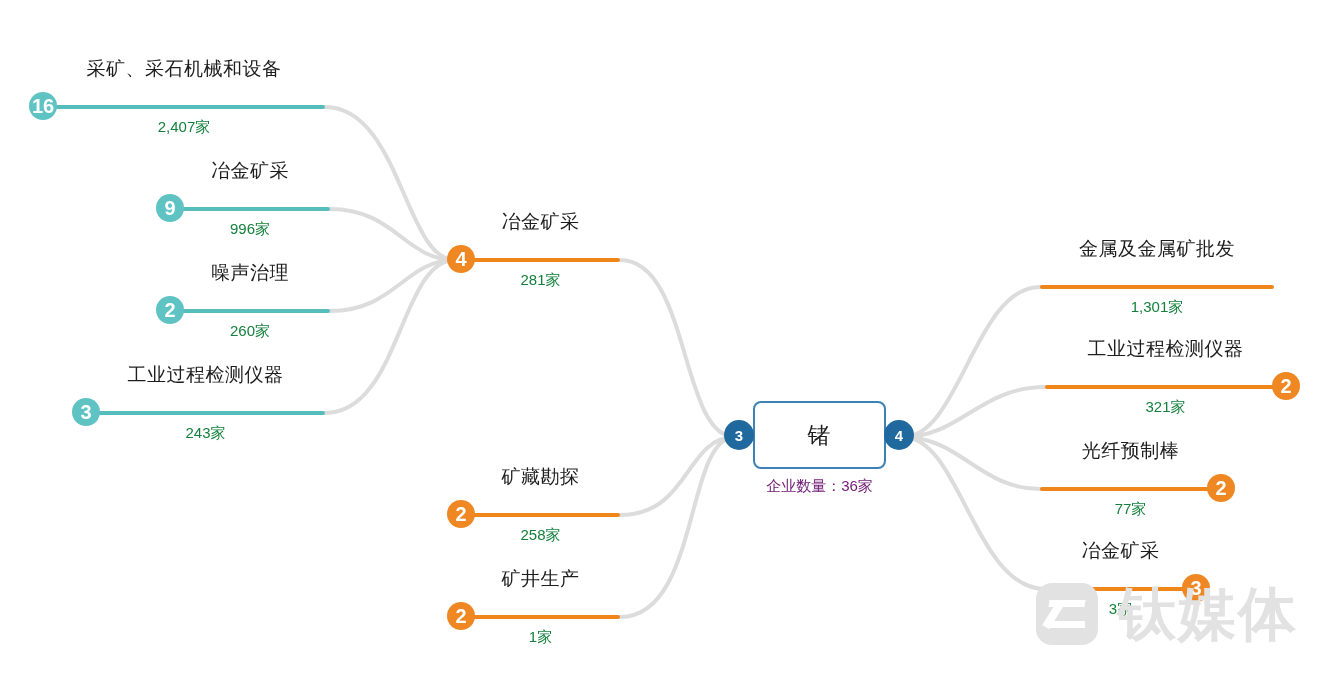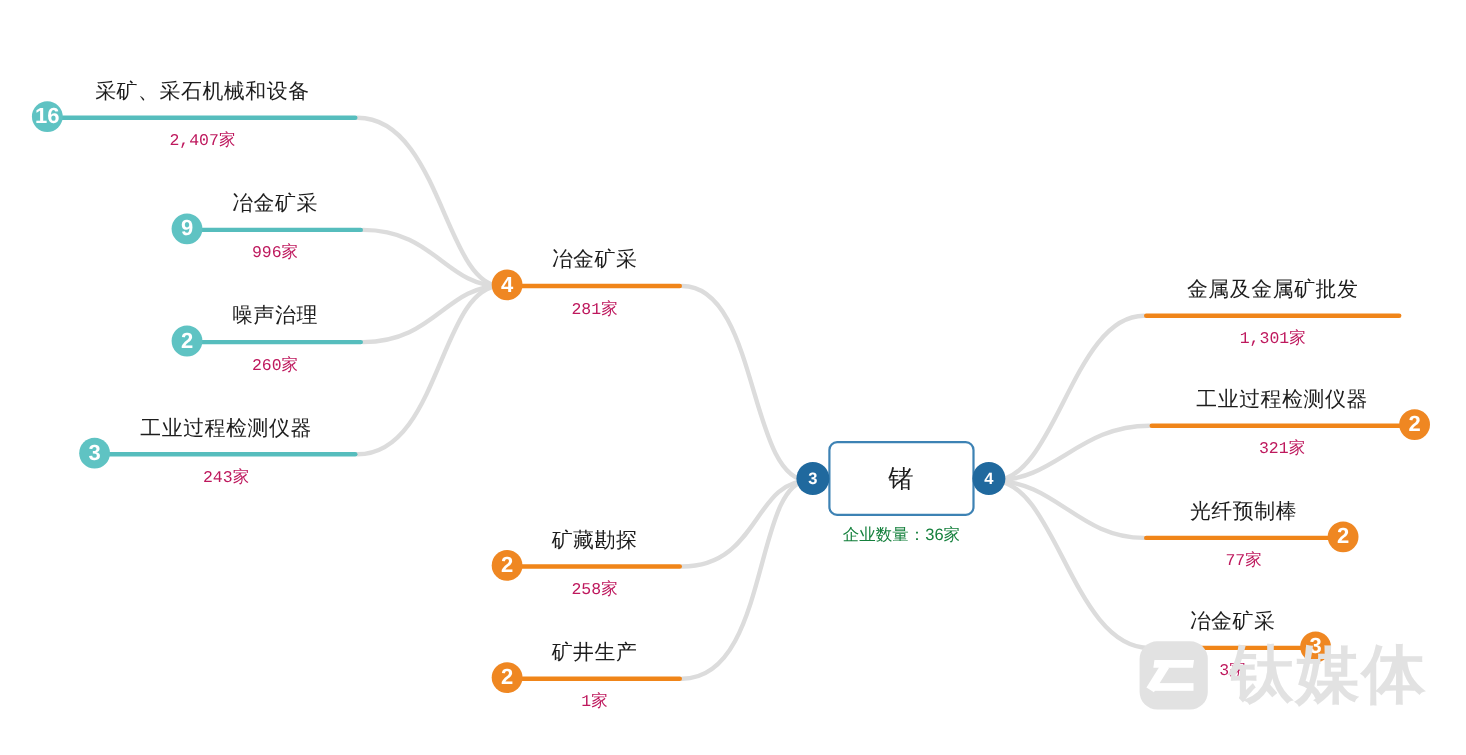--- a/index.html
+++ b/index.html
@@ -34,33 +34,32 @@
   }
   .node .bar {
     position: absolute;
     height: 4px;
     border-radius: 2px;
     top: 0;
     left: 0;
   }
   .node .title {
     position: absolute;
-    bottom: 9px;
+    bottom: 23px;
     white-space: nowrap;
     font-size: 19px;
     color: #1d1d1d;
     letter-spacing: 0.5px;
   }
   .node .count {
     position: absolute;
     top: 13px;
     white-space: nowrap;
     font-size: 15px;
-    color: #be185d;
-    font-family: Liberation Mono, monospace;
+    color: #15803d;
   }
   .node .badge {
     position: absolute;
     top: -13px;
     width: 28px;
     height: 28px;
     border-radius: 50%;
     color: #ffffff;
     font-size: 20px;
     font-weight: bold;
@@ -120,21 +119,21 @@
   }
   #center-badge-left  { left: 724px; }
   #center-badge-right { left: 884px; }
   #center-sub {
     position: absolute;
     left: 753px;
     width: 133px;
     top: 477px;
     text-align: center;
     font-size: 15px;
-    color: #15803d;
+    color: #701a75;
     white-space: nowrap;
   }
 
   
   #watermark {
     position: absolute;
     left: 1036px;
     top: 583px;
     display: flex;
     align-items: center;

